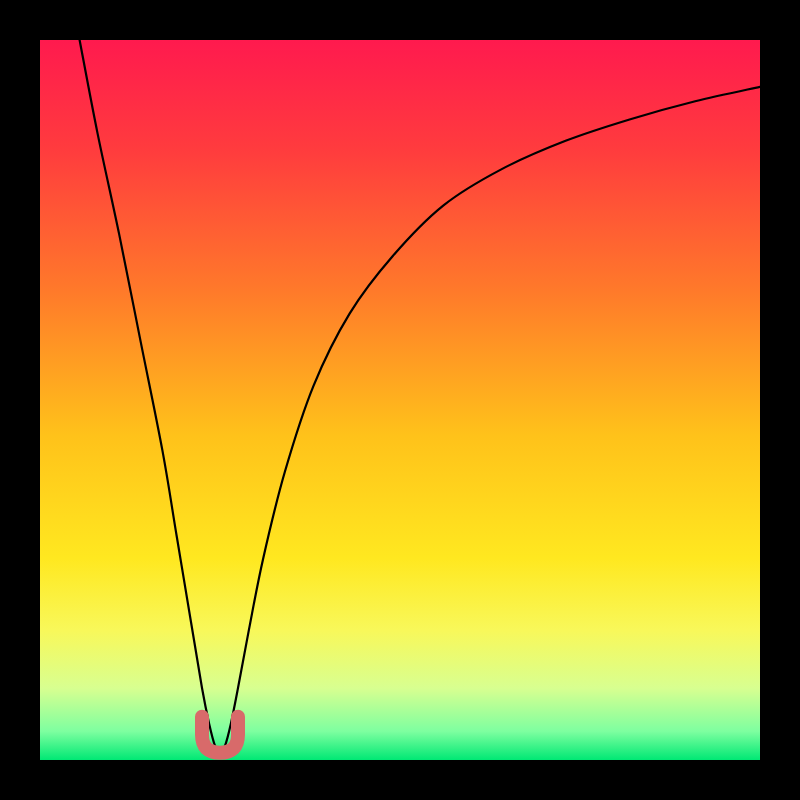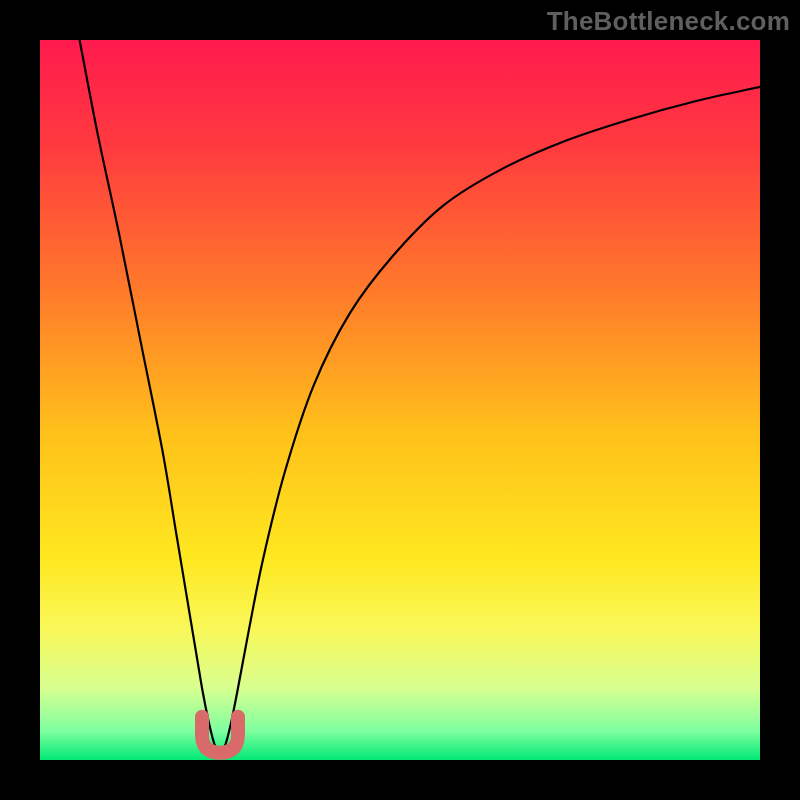--- a/index.html
+++ b/index.html
@@ -70,14 +70,13 @@
             <stop offset="100%" stop-color="#00e874"></stop>
           </linearGradient>
       </defs>
       <rect x="0" y="0" width="720" height="720" fill="url(#bg-grad)"></rect>
     </svg>
     <svg class="curve" viewBox="0 0 720 720" preserveAspectRatio="none">
       <path id="curve-path" fill="none" stroke="#000" stroke-width="2.2" stroke-linecap="round" stroke-linejoin="round" d="M 39.6 0 C 42.6 15.600000000000003, 51 61.200000000000024, 57.6 93.60000000000002 C 64.2 126.00000000000003, 72 159.59999999999997, 79.2 194.39999999999998 C 86.4 229.2, 93.60000000000001 266.40000000000003, 100.80000000000001 302.40000000000003 C 108.00000000000001 338.40000000000003, 116.4 378, 122.4 410.4 C 128.4 442.79999999999995, 132 468, 136.8 496.8 C 141.60000000000002 525.6, 147 558, 151.2 583.2 C 155.39999999999998 608.4000000000001, 159 631.2, 162 648 C 165 664.8, 167.04 674.4, 169.2 684 C 171.35999999999999 693.6, 173.16 701.04, 174.96 705.6 C 176.76000000000002 710.1600000000001, 178.32 711.36, 180 711.36 C 181.68 711.36, 183.23999999999998 710.1600000000001, 185.04 705.6 C 186.84 701.04, 188.64000000000001 693.6, 190.8 684 C 192.96 674.4, 195.00000000000003 663.6, 198.00000000000003 648 C 201.00000000000003 632.4, 204.6 612, 208.79999999999998 590.4 C 212.99999999999997 568.8, 217.2 544.8, 223.2 518.4 C 229.2 492, 236.4 460.8, 244.8 432 C 253.20000000000002 403.2, 262.8 371.99999999999994, 273.6 345.59999999999997 C 284.40000000000003 319.2, 296.40000000000003 295.2, 309.6 273.6 C 322.8 252.00000000000003, 337.2 234.00000000000006, 352.8 216.00000000000006 C 368.40000000000003 198.00000000000006, 385.20000000000005 180.00000000000003, 403.20000000000005 165.60000000000002 C 421.20000000000005 151.20000000000002, 440.40000000000003 140.40000000000003, 460.8 129.60000000000002 C 481.2 118.80000000000001, 504 109.19999999999995, 525.6 100.79999999999995 C 547.2 92.39999999999996, 568.8 85.80000000000005, 590.4 79.20000000000005 C 612 72.60000000000004, 633.6 66.59999999999995, 655.2 61.19999999999993 C 676.8000000000001 55.79999999999992, 709.2 49.19999999999995, 720 46.799999999999955"></path>
       <path id="marker-path" fill="none" stroke="#d86a6a" stroke-width="14" stroke-linecap="round" stroke-linejoin="round" d="M 162 676.8 L 162 694.8 Q 162 712.8 180 712.8 Q 198.00000000000003 712.8 198.00000000000003 694.8 L 198.00000000000003 676.8"></path>
     </svg>
   </div>
-  <div class="watermark">TheBottleneck.com</div>
 </div>
 
 </body></html>

